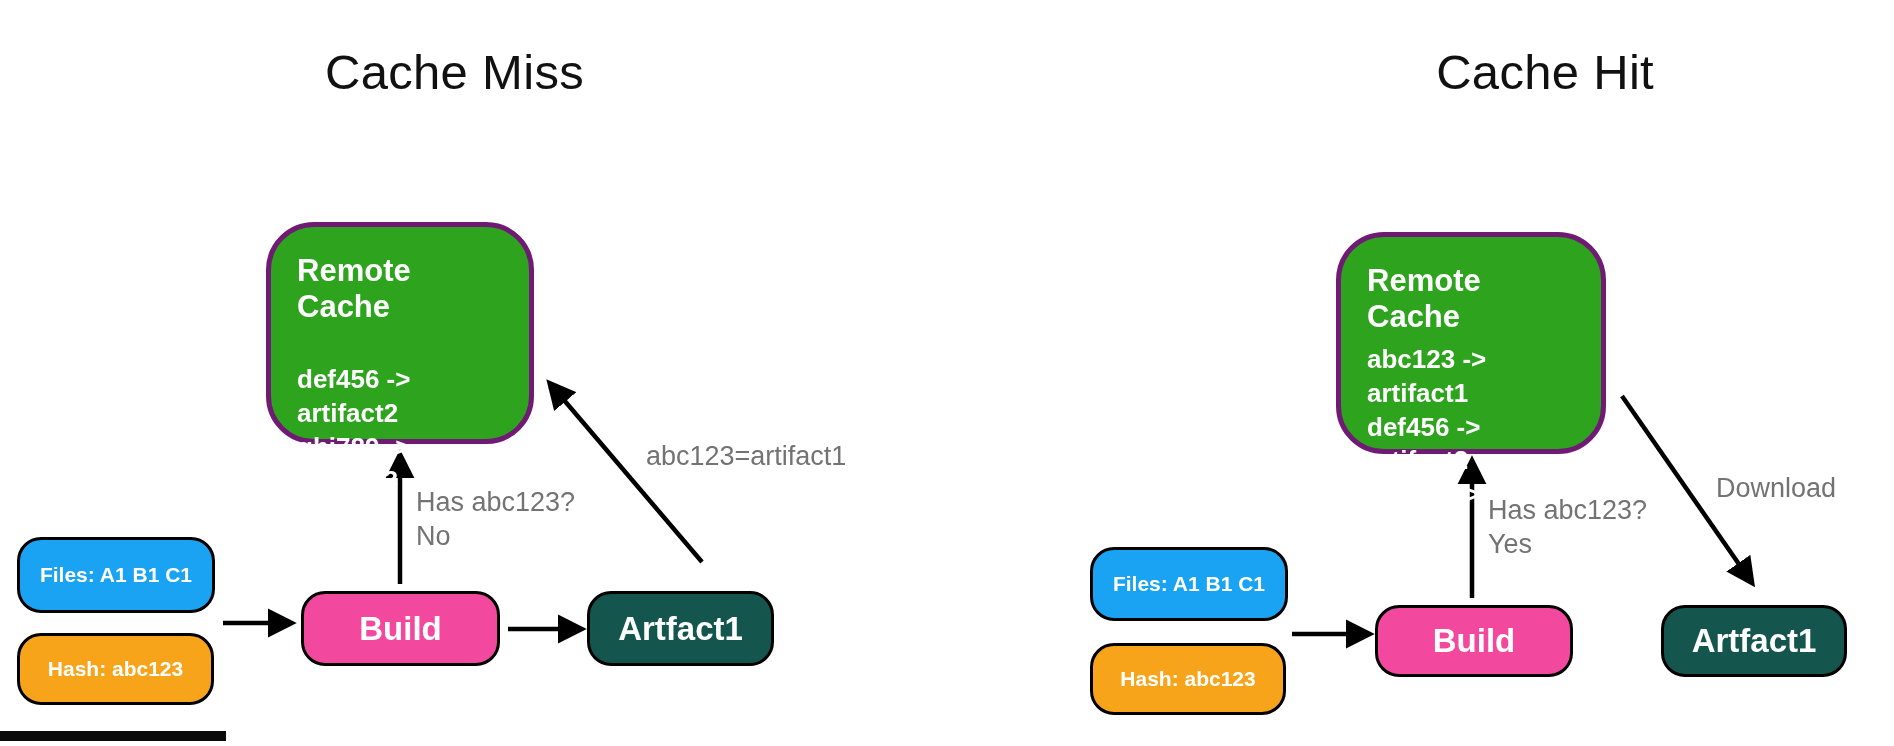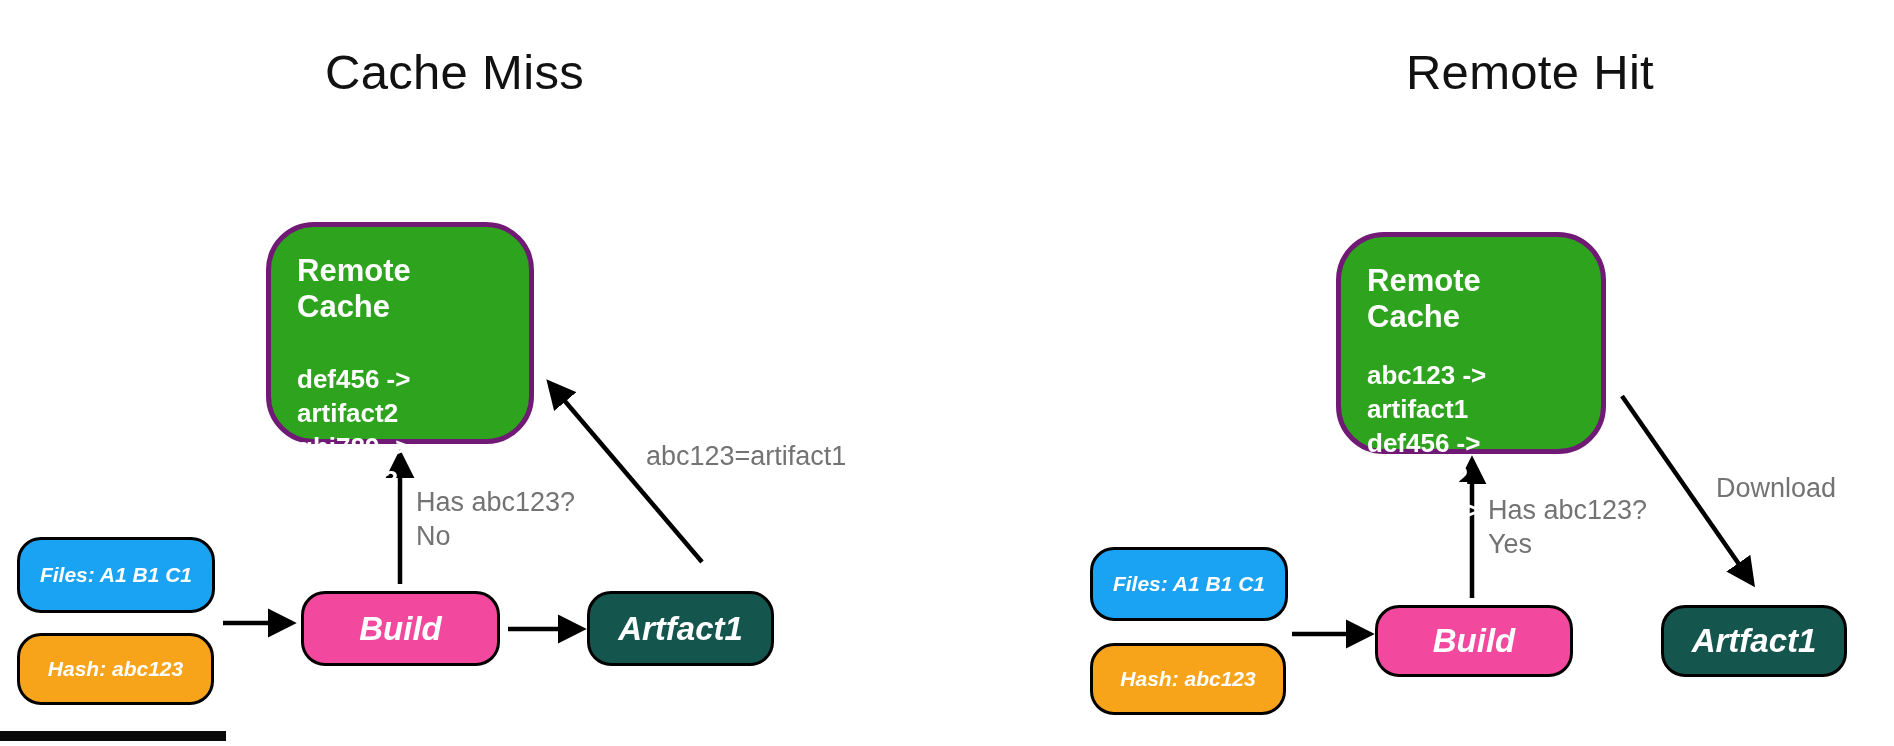--- a/index.html
+++ b/index.html
@@ -26,33 +26,32 @@
     background: var(--green, #2EA31E);
     border: 5px solid #701a75;
     border-radius: 48px;
     color: #ffffff;
     font-weight: 700;
     padding: 26px 22px 0 26px;
   }
   .cache-title { font-size: 31px; }
   .cache-entries { font-size: 26px; line-height: 1.3; }
   .gap-lg { margin-top: 38px; }
-  .gap-sm { margin-top: 24px; }
+  .gap-sm { margin-top: 8px; }
   .pill {
     position: absolute;
     display: flex;
     align-items: center;
     justify-content: center;
     border: 3.5px solid #000000;
     border-radius: 24px;
     color: #ffffff;
     font-weight: 700;
     font-size: 21px;
     text-align: center;
-    font-style: italic;
   }
   .pill.big { font-size: 33px; text-align: center; }
   .blue   { background: var(--blue,   #1AA3F2); }
   .orange { background: var(--orange, #F8A41B); }
   .pink   { background: var(--pink,   #F2499E); }
   .teal   { background: var(--teal,   #14554D); }
   .edge-label {
     position: absolute;
     font-size: 27px;
     color: #737373;
@@ -113,21 +112,21 @@
     <div class="edge-label" style="left:416px; top:486px;">
       <div>Has abc123?</div>
       <div>No</div>
     </div>
 
     <div class="edge-label" style="left:646px; top:440px;">abc123=artifact1</div>
   </div>
 
   <div class="panel">
 
-    <div class="title" style="left:1290px; top:44px; width:364px;">Remote Hit</div>
+    <div class="title" style="left:1290px; top:44px; width:364px;">Cache Hit</div>
 
     <div class="cache-box" style="left:1336px; top:232px; width:270px; height:222px;">
       <div class="cache-title">Remote Cache</div>
       <div class="cache-entries gap-sm">
         <div>abc123 -&gt; artifact1</div>
         <div>def456 -&gt; artifact2</div>
         <div>ghi789 -&gt; artifact3</div>
       </div>
     </div>
 

